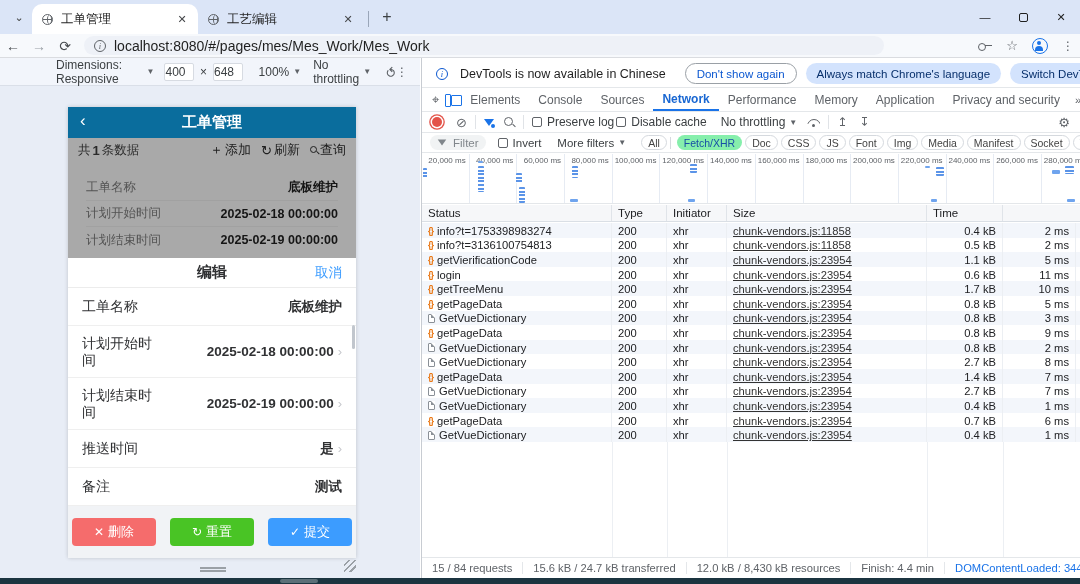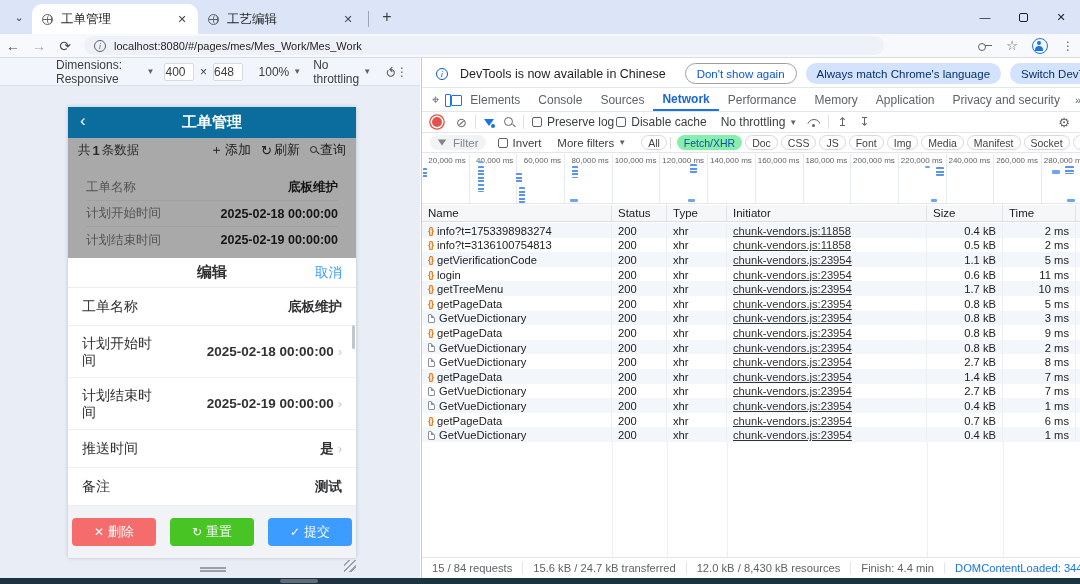--- a/index.html
+++ b/index.html
@@ -21,21 +21,21 @@
   .newtab{width:24px;height:24px;margin-bottom:5px;display:flex;align-items:center;justify-content:center;font-size:16px;color:#3c4043}
   .wincontrols{position:absolute;right:0;top:0;height:34px;display:flex;align-items:center}
   .wc{width:38px;height:30px;display:flex;align-items:center;justify-content:center;color:#1f1f1f;font-size:11px}
   .wc.max span{display:block;width:9px;height:9px;border:1.2px solid #1f1f1f;border-radius:2px}
 
   .toolbar{position:absolute;left:0;top:34px;width:1080px;height:24px;background:#f7f9fc;display:flex;align-items:center;border-bottom:1px solid #dadce0}
   .navbtn{width:26px;text-align:center;font-size:14px;color:#474b4f}
   .navbtn.fwd{color:#9aa0a6}
   .urlpill{height:19px;flex:1;max-width:800px;margin-left:6px;background:#eef1f7;border-radius:10px;display:flex;align-items:center;padding:0 10px}
   .info-i{width:12px;height:12px;border:1.2px solid #5f6368;border-radius:50%;color:#5f6368;font-size:8.5px;display:flex;align-items:center;justify-content:center;font-style:italic;font-family:"Liberation Serif",serif;flex:none}
-  .url{font-size:11px;color:#1f1f1f;margin-left:8px;white-space:nowrap}
+  .url{font-size:14px;color:#1f1f1f;margin-left:8px;white-space:nowrap}
   .tb-right{display:flex;align-items:center;margin-left:auto;margin-right:6px;gap:14px}
   .keyicon{width:14px;height:6px;position:relative}
   .keyicon:before{content:"";position:absolute;left:0;top:0;width:6px;height:6px;border:1.4px solid #5f6368;border-radius:50%}
   .keyicon:after{content:"";position:absolute;left:7px;top:2.5px;width:7px;border-top:1.6px solid #5f6368}
   .star{color:#5f6368;font-size:13px}
   .avatar{width:16px;height:16px;border:1.6px solid #1a73e8;border-radius:50%;position:relative}
   .avatar:before{content:"";position:absolute;left:4.4px;top:2px;width:4px;height:4px;border-radius:50%;background:#1a73e8}
   .avatar:after{content:"";position:absolute;left:2.4px;top:7px;width:8px;height:5px;border-radius:4px 4px 0 0;background:#1a73e8}
   .kebab{color:#5f6368;font-size:12px;letter-spacing:0}
 
@@ -422,21 +422,20 @@
           <div class="ovbar" style="left: 503px; top: 12px; width: 5px; height: 2px;"></div>
           <div class="ovbar stack" style="left: 514px; top: 13px; width: 8px; height: 9px;"></div>
           <div class="ovbar" style="left: 509px; top: 45px; width: 6px; height: 3px;"></div>
           <div class="ovbar" style="left: 630px; top: 16px; width: 8px; height: 4px;"></div>
           <div class="ovbar stack" style="left: 643px; top: 12px; width: 9px; height: 8px;"></div>
           <div class="ovbar" style="left: 645px; top: 45px; width: 8px; height: 3px;"></div>
         </div>
     </div>
 
     <div class="grid-head" id="grid-head">
-        <div class="hc">Name</div>
         <div class="hc">Status</div>
         <div class="hc">Type</div>
         <div class="hc">Initiator</div>
         <div class="hc">Size</div>
         <div class="hc">Time</div>
       </div>
     <div class="grid-rows" id="grid-rows">
         <div class="trow alt">
           <div class="tc">
             <span class="icon-xhr">{}</span>

